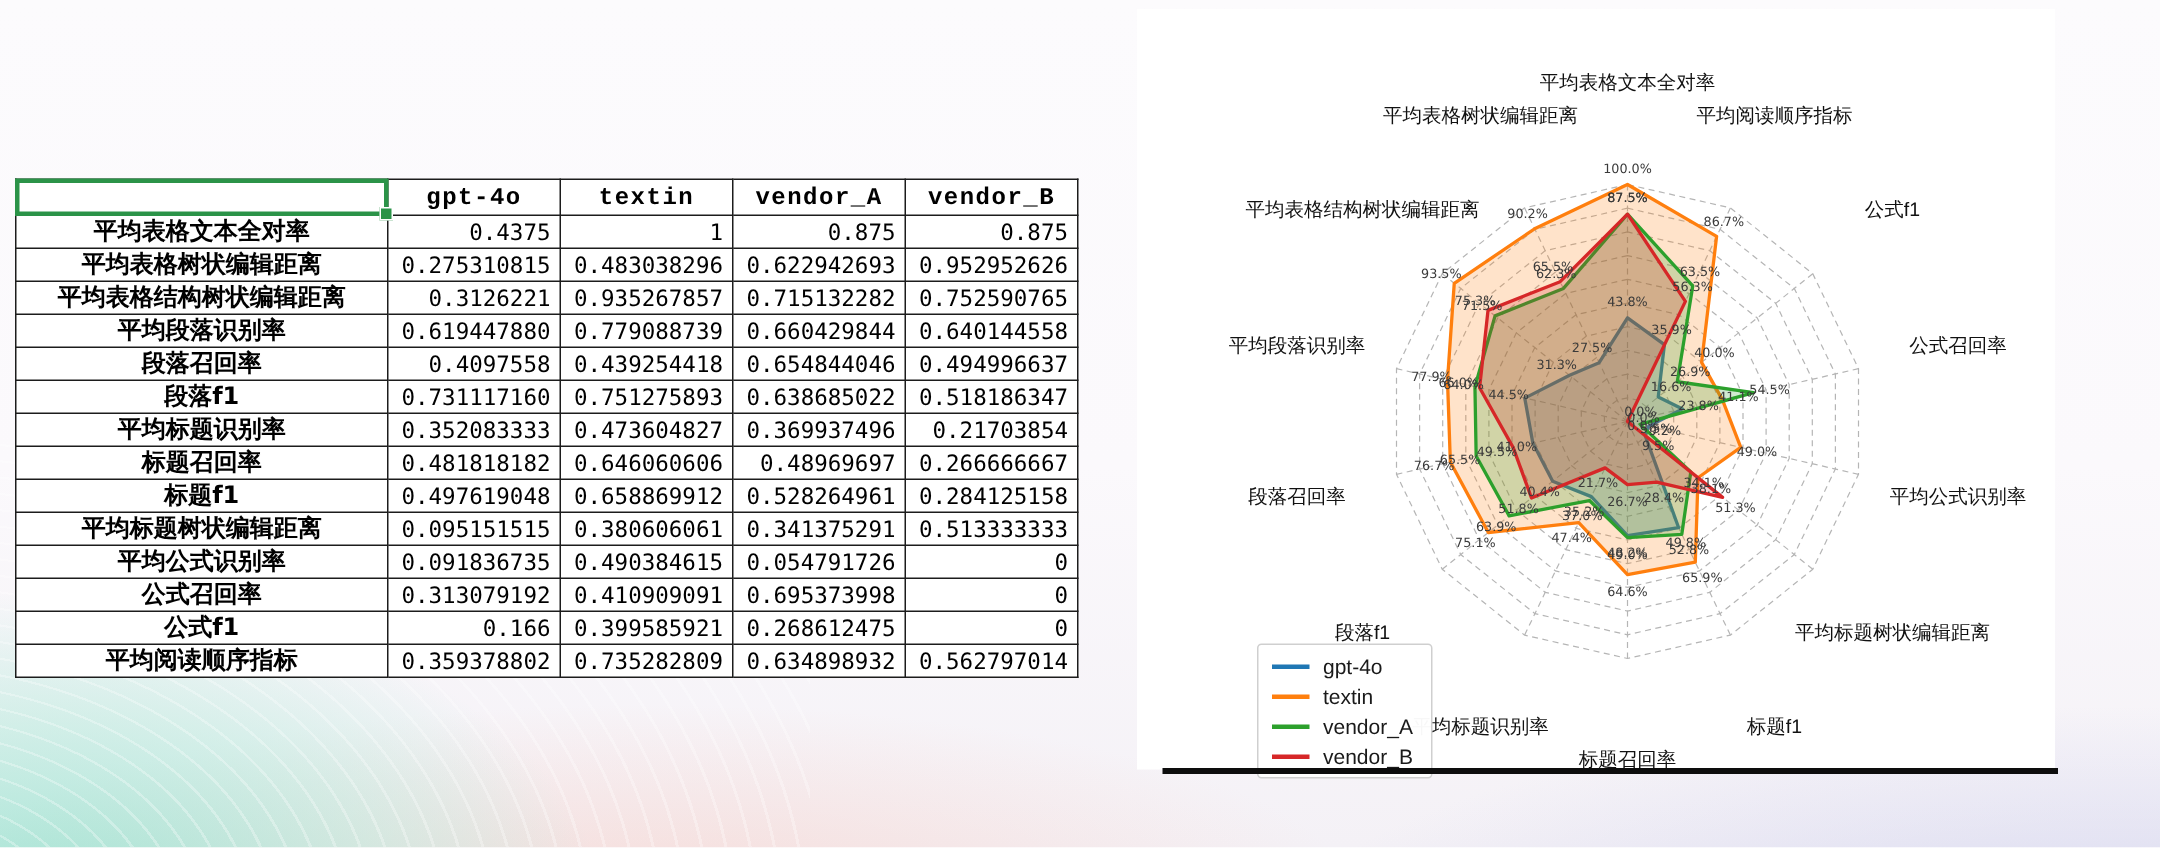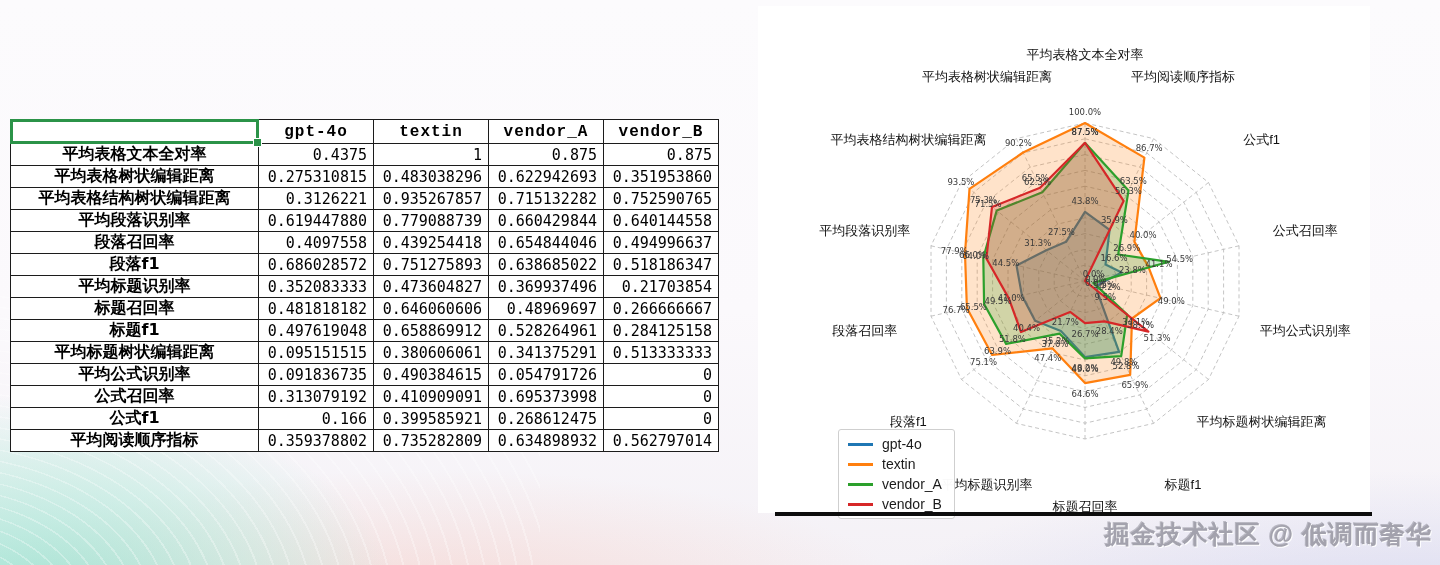--- a/index.html
+++ b/index.html
@@ -82,21 +82,21 @@
           <td class="val">0.4375</td>
           <td class="val">1</td>
           <td class="val">0.875</td>
           <td class="val">0.875</td>
         </tr>
         <tr>
           <td class="lbl">平均表格树状编辑距离</td>
           <td class="val">0.275310815</td>
           <td class="val">0.483038296</td>
           <td class="val">0.622942693</td>
-          <td class="val">0.351953860</td>
+          <td class="val">0.952952626</td>
         </tr>
         <tr>
           <td class="lbl">平均表格结构树状编辑距离</td>
           <td class="val">0.3126221</td>
           <td class="val">0.935267857</td>
           <td class="val">0.715132282</td>
           <td class="val">0.752590765</td>
         </tr>
         <tr>
           <td class="lbl">平均段落识别率</td>
@@ -107,21 +107,21 @@
         </tr>
         <tr>
           <td class="lbl">段落召回率</td>
           <td class="val">0.4097558</td>
           <td class="val">0.439254418</td>
           <td class="val">0.654844046</td>
           <td class="val">0.494996637</td>
         </tr>
         <tr>
           <td class="lbl">段落f1</td>
-          <td class="val">0.686028572</td>
+          <td class="val">0.731117160</td>
           <td class="val">0.751275893</td>
           <td class="val">0.638685022</td>
           <td class="val">0.518186347</td>
         </tr>
         <tr>
           <td class="lbl">平均标题识别率</td>
           <td class="val">0.352083333</td>
           <td class="val">0.473604827</td>
           <td class="val">0.369937496</td>
           <td class="val">0.21703854</td>
@@ -295,14 +295,13 @@
         <span class="legend-label">vendor_A</span>
       </div>
       <div class="legend-item">
         <span class="legend-swatch" style="border-top-color: rgb(214, 39, 40);"></span>
         <span class="legend-label">vendor_B</span>
       </div>
     </div>
 
   <div class="chart-baseline"></div>
 
-  <div class="watermark">掘金技术社区 @ 低调而奢华</div>
 </div>
 
 </body></html>

